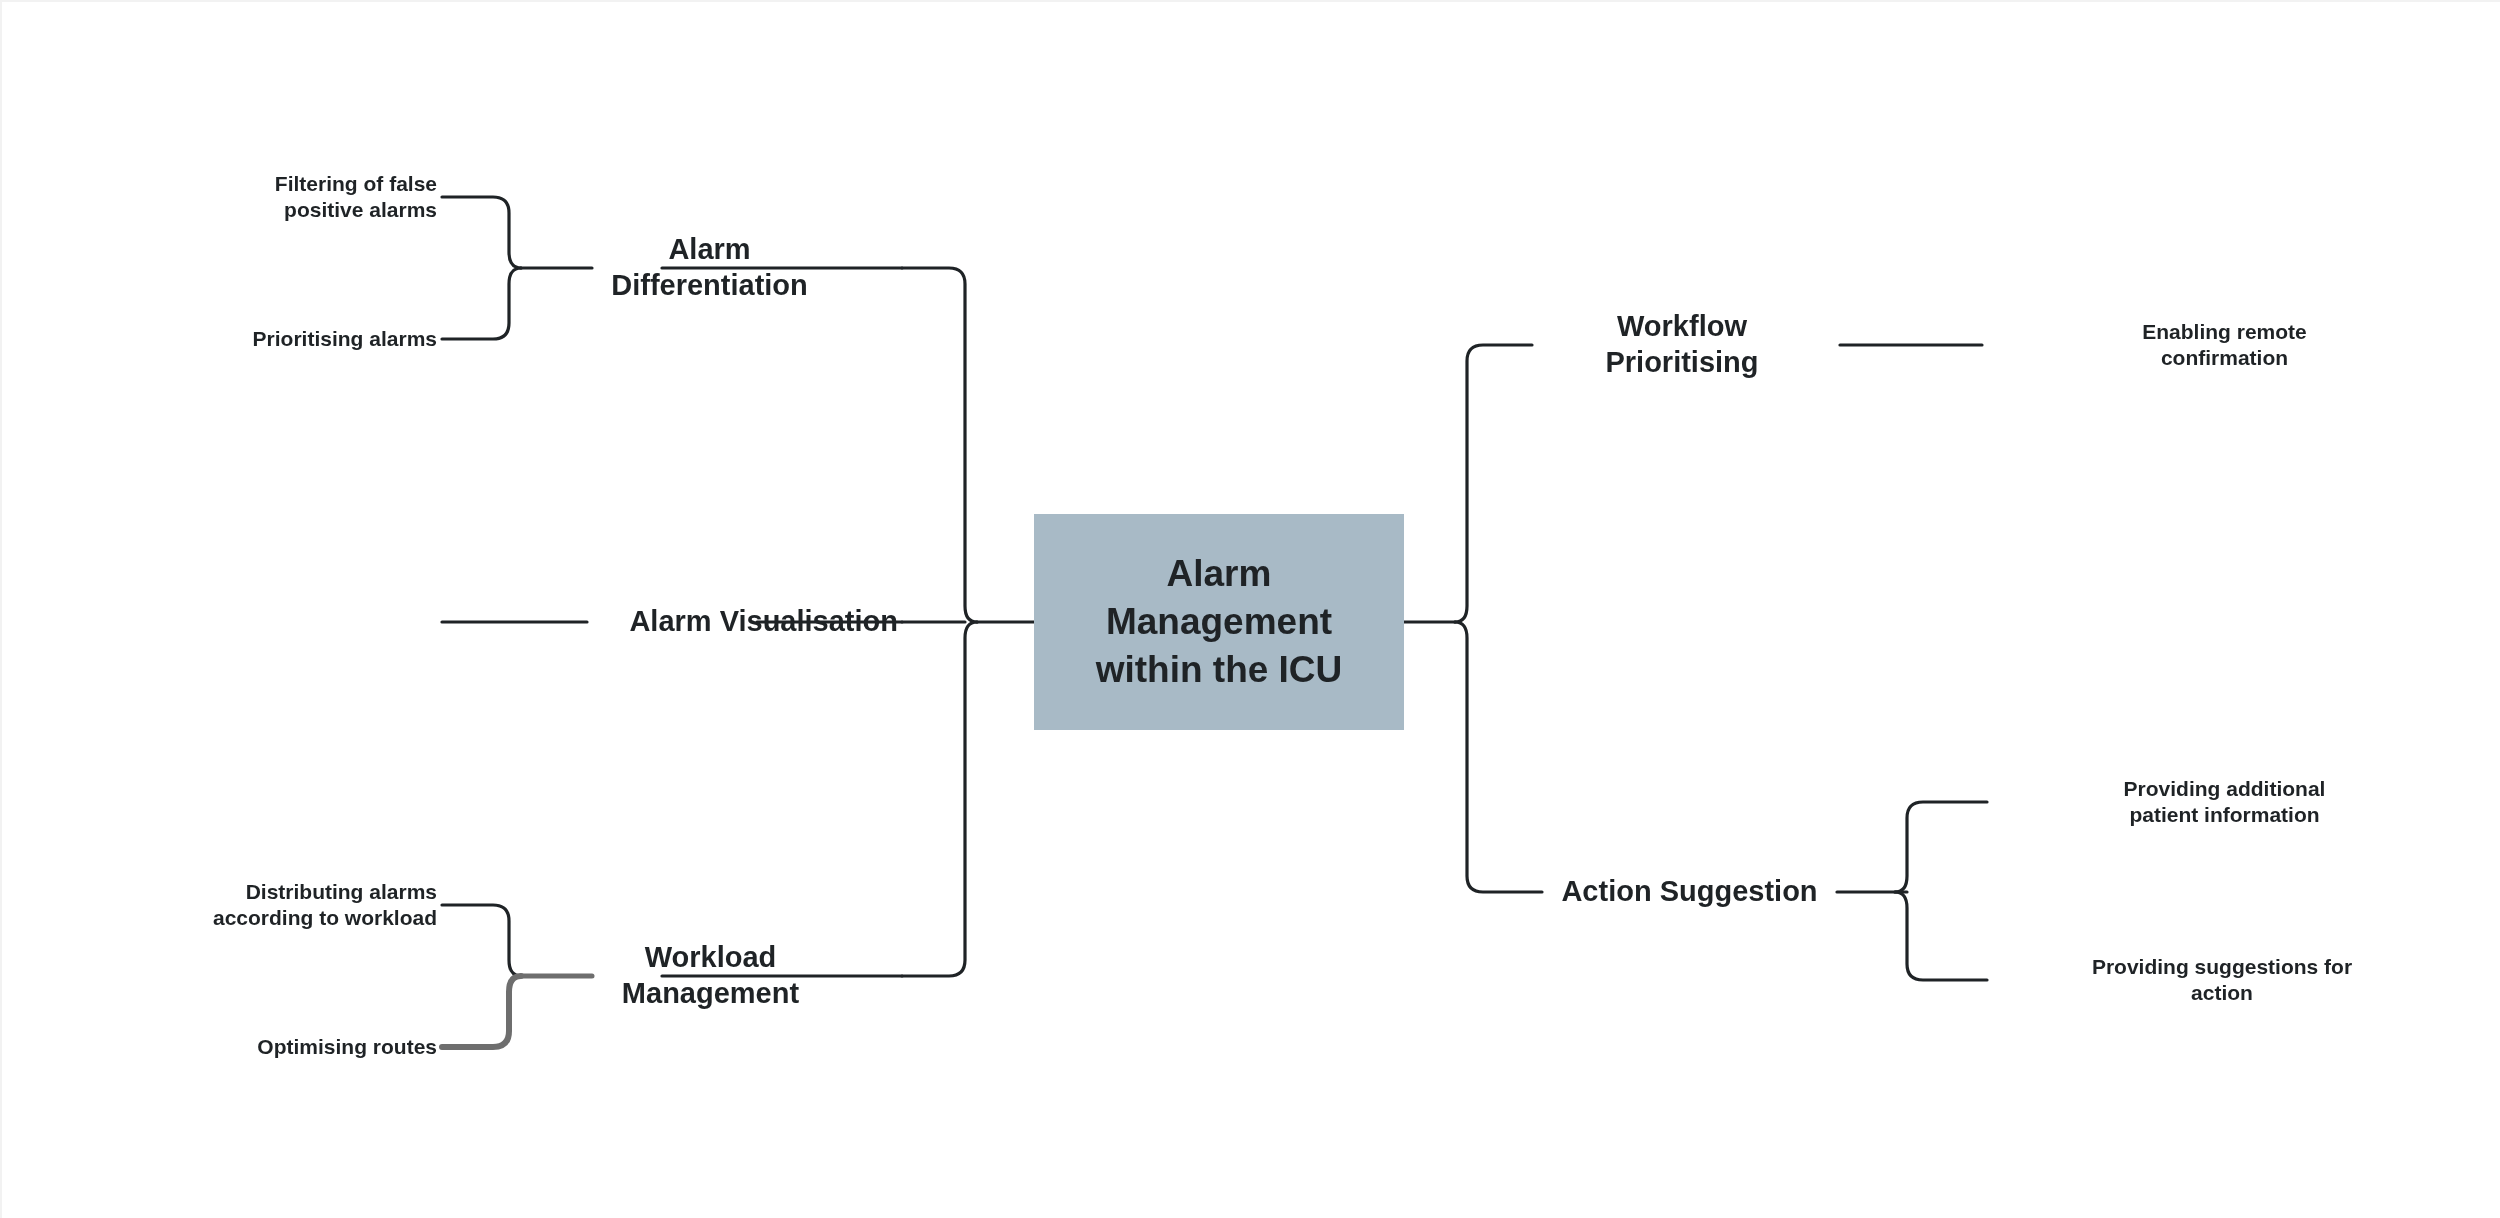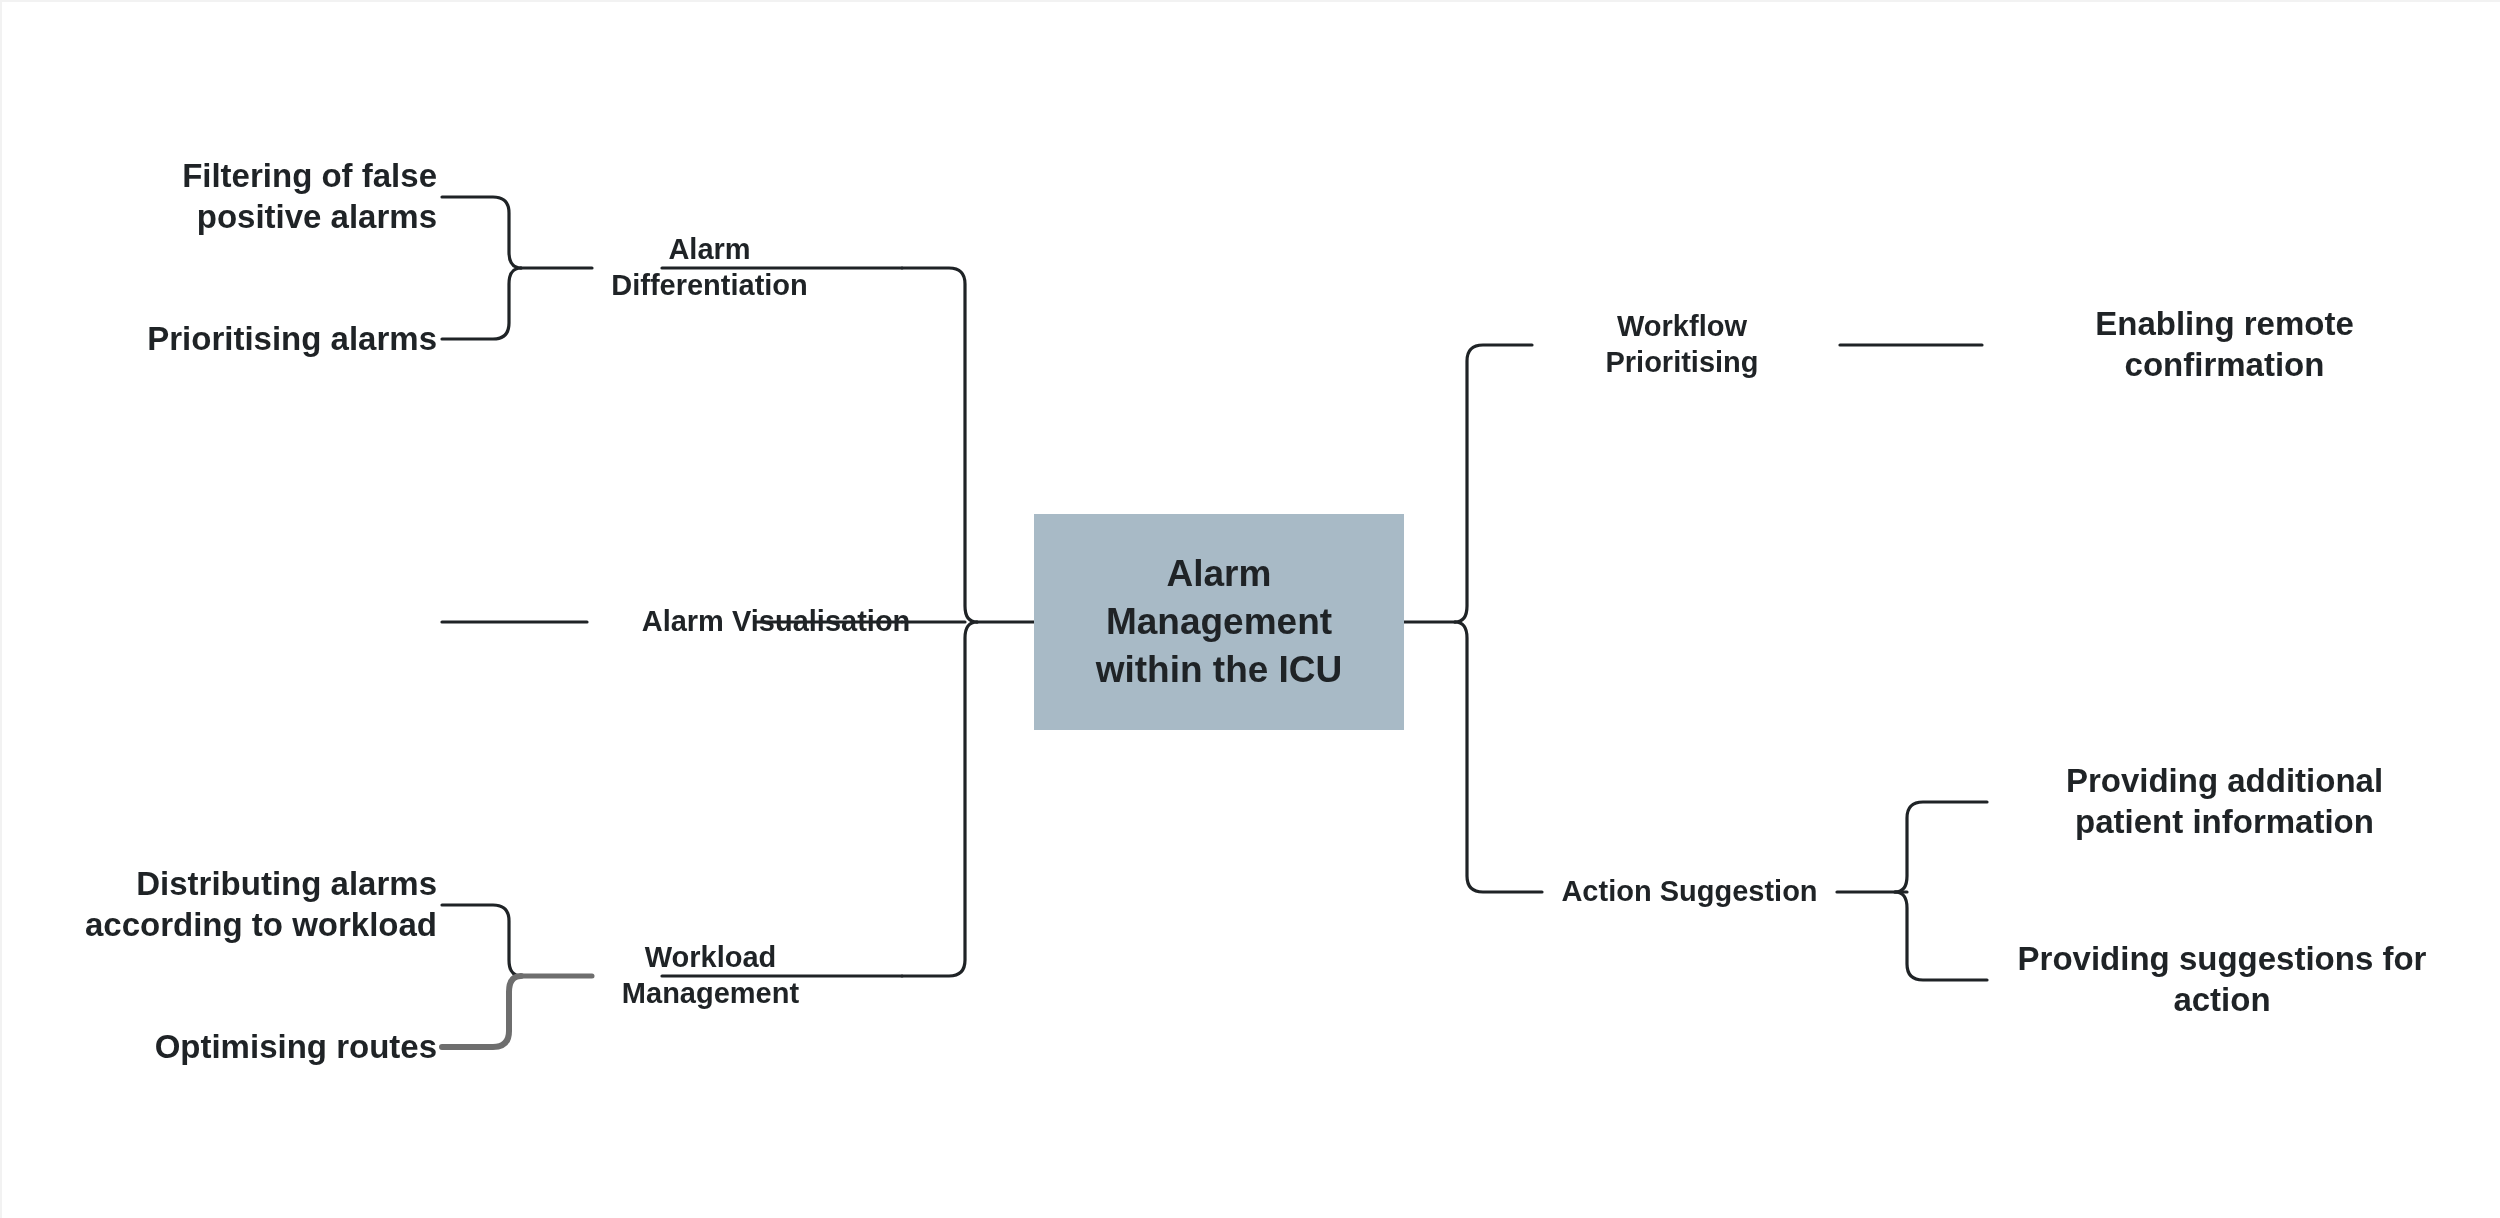--- a/index.html
+++ b/index.html
@@ -33,21 +33,21 @@
   .node-label {
     position: absolute;
     font-family: "Liberation Sans", sans-serif;
     font-weight: bold;
     color: #1f2326;
     line-height: 1.24;
     white-space: pre-line;
     transform: translateY(-50%);
   }
   .lvl1 {          
-    font-size: 33px;
+    font-size: 21px;
   }
   .lvl2 {          
     font-size: 29px;
   }
   .align-right { text-align: right; }
   .align-center{ text-align: center; }
 
   #center-node {
     position: absolute;
     left: 1032px;
@@ -115,21 +115,21 @@
 
   <div class="node-label lvl1 align-right" style="left: 60px; top: 195px; width: 375px;">Filtering of false
 positive alarms</div>
 
   <div class="node-label lvl1 align-right" style="left: 60px; top: 337px; width: 375px;">Prioritising alarms</div>
 
   <div class="node-label lvl2 align-center" style="left: 590px; top: 266px; width: 235px;">Alarm
 Differentiation</div>
 
 
-  <div class="node-label lvl2 align-center" style="left: 614px; top: 620px; width: 320px;">Alarm Visualisation</div>
+  <div class="node-label lvl2 align-center" style="left: 576px; top: 620px; width: 320px; text-align: right;">Alarm Visualisation</div>
 
   <div class="node-label lvl1 align-right" style="left: 40px; top: 903px; width: 395px;">Distributing alarms
 according to workload</div>
 
   <div class="node-label lvl1 align-right" style="left: 60px; top: 1045px; width: 375px;">Optimising routes</div>
 
   <div class="node-label lvl2 align-center" style="left: 591px; top: 974px; width: 235px;">Workload
 Management</div>
 
   <div class="node-label lvl2 align-center" style="left: 1530px; top: 343px; width: 300px;">Workflow

